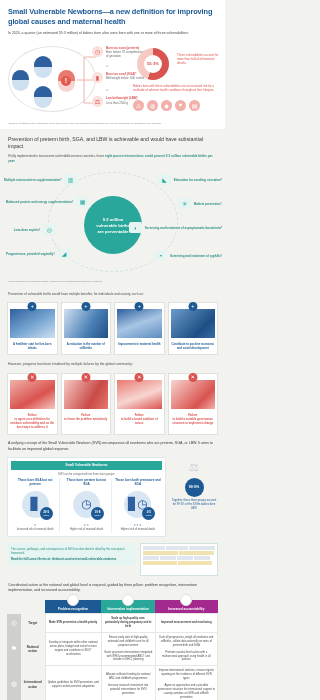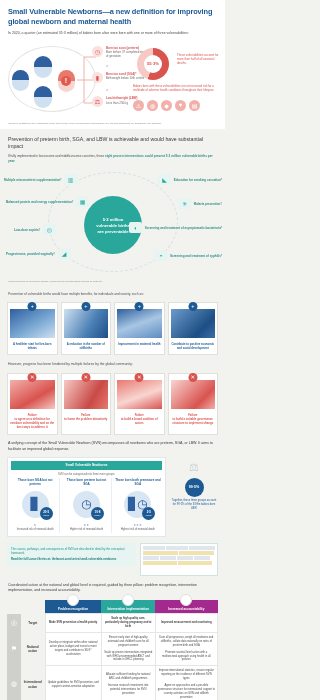--- a/index.html
+++ b/index.html
@@ -145,21 +145,21 @@
   td.first { font-weight:700; color:#3b3b3b; }
   td p { margin-bottom:3px; }
   td p:last-child { margin-bottom:0; }
 </style>
 </head>
 <body>
 
 <div class="wrap">
 
   <div class="header">
-    <div class="h-title">Small Vulnerable Newborns—a new definition for improving global newborn and maternal health</div>
+    <div class="h-title">Small Vulnerable Newborns—a new definition for improving global causes and maternal health</div>
     <div class="h-sub">In 2020, a quarter (an estimated 35·3 million) of babies born alive were born with one or more of three vulnerabilities:</div>
   </div>
 
   <div class="hero">
     <div class="hero-left">
       <div class="ring"></div>
       <div class="cap c1">
           <i class="tp"></i>
           <i class="bt"></i>
         </div>

